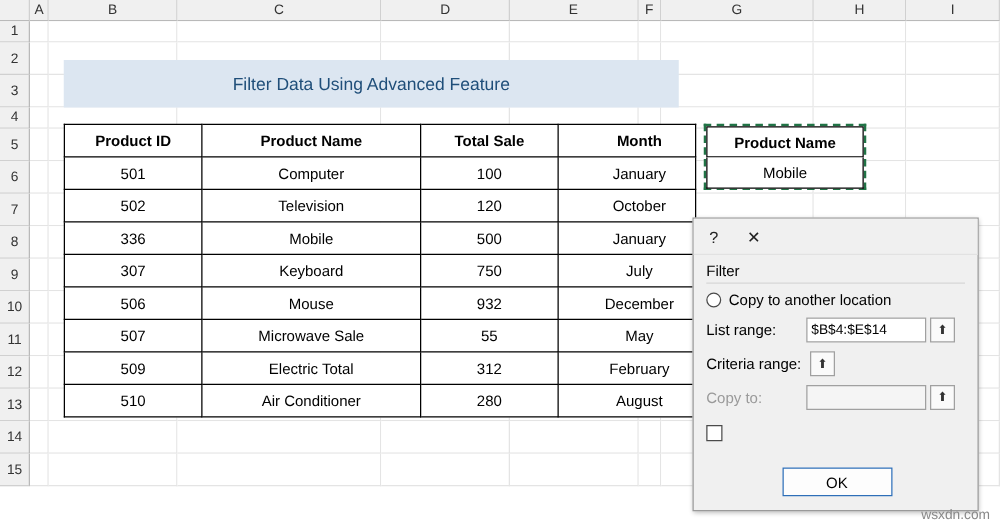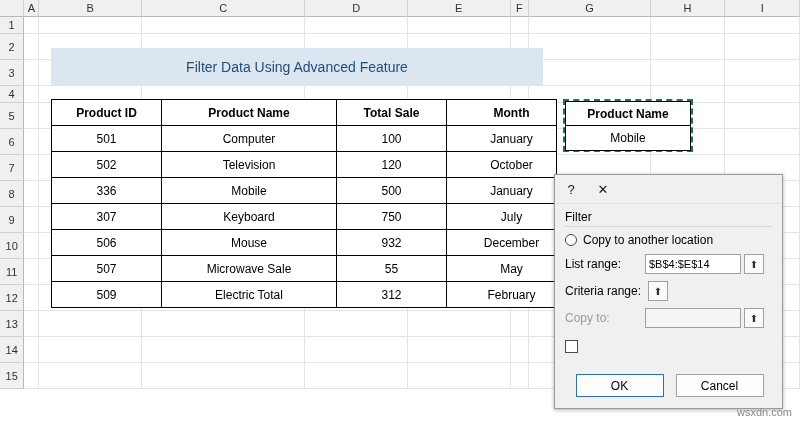--- a/index.html
+++ b/index.html
@@ -560,20 +560,26 @@
         <td class="w2">Microwave Sale</td>
         <td class="w3">55</td>
         <td class="w4">May</td>
       </tr>
       <tr>
         <td class="w1">509</td>
         <td class="w2">Electric Total</td>
         <td class="w3">312</td>
         <td class="w4">February</td>
       </tr>
+      <tr>
+        <td class="w1">510</td>
+        <td class="w2">Air Conditioner</td>
+        <td class="w3">280</td>
+        <td class="w4">August</td>
+      </tr>
     </tbody>
 </table>
 
 <div id="criteria-box"></div>
 <div id="criteria-header">Product Name</div>
 <div id="criteria-value">Mobile</div>
 
 <div id="dialog">
   <div id="dialog-titlebar">
     <div class="titlebtn">?</div>
@@ -603,17 +609,16 @@
       <span class="picker">⬆</span>
     </div>
 
     <div class="check-row">
       <span class="checkbox"></span>
     </div>
   </div>
 
   <div id="dialog-buttons">
     <div class="dlgbtn default">OK</div>
-    <div class="dlgbtn">Cancel</div>
   </div>
 </div>
 
 <div id="watermark">wsxdn.com</div>
 
 </body></html>

